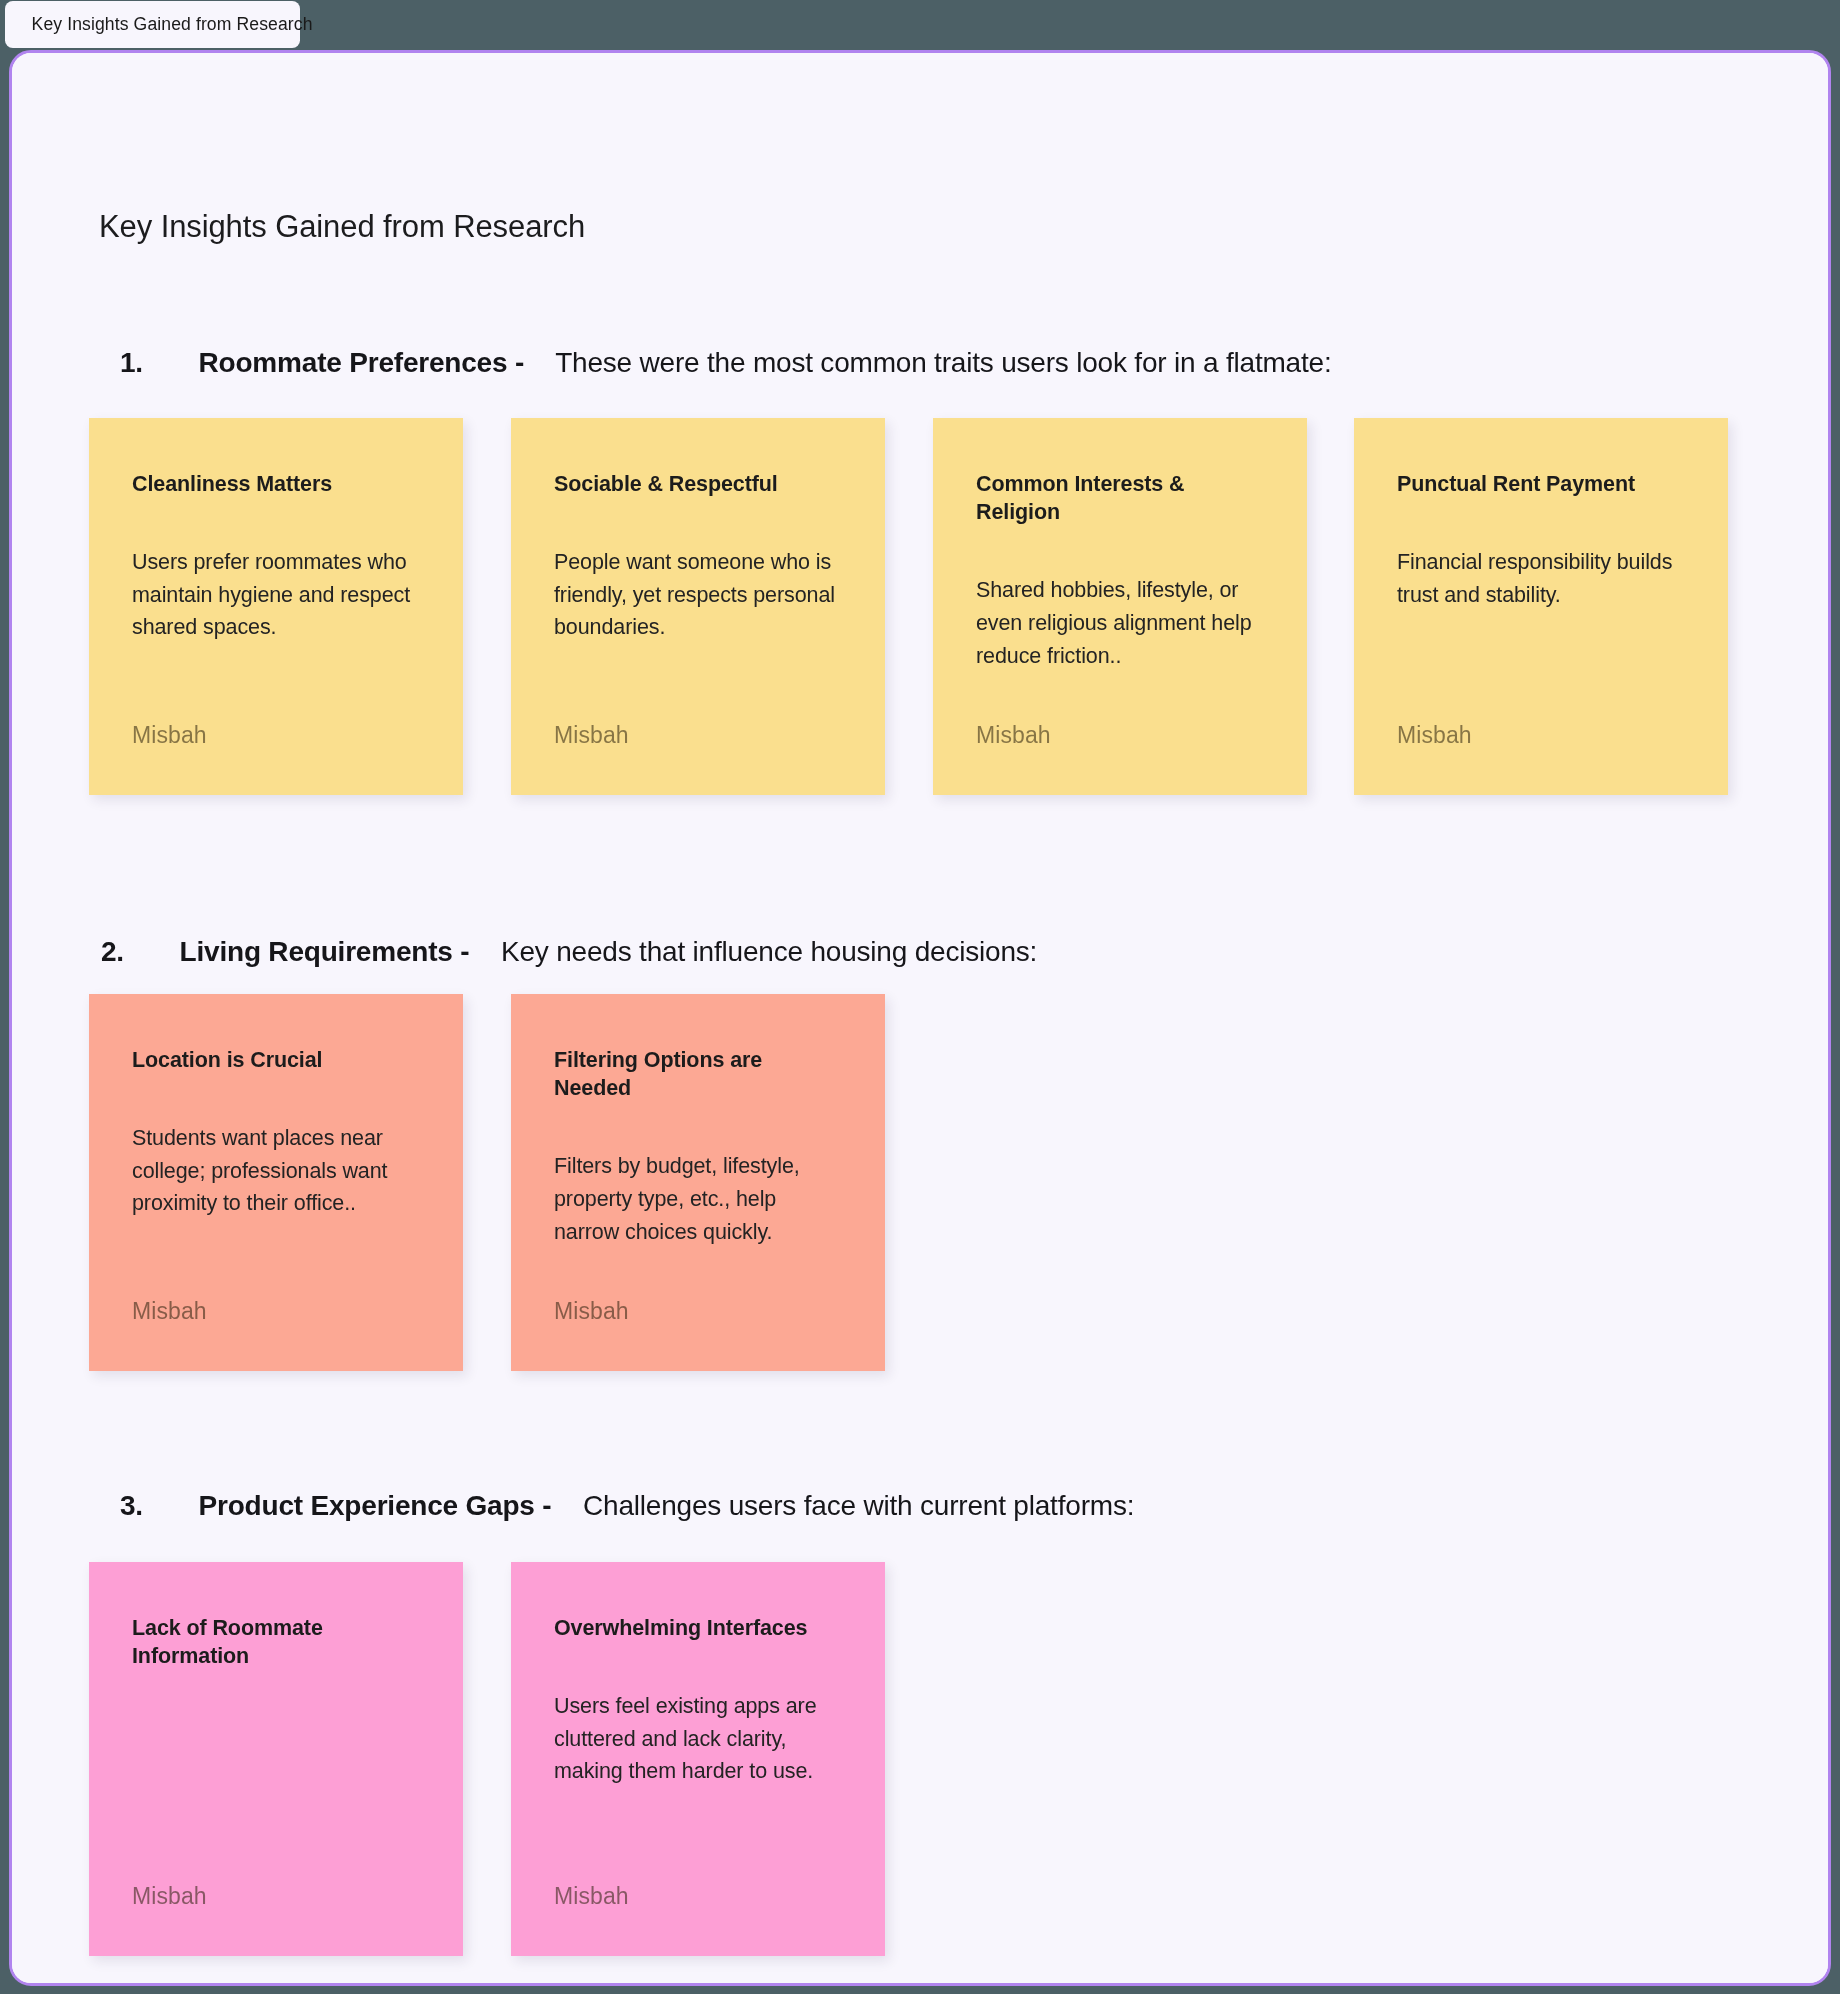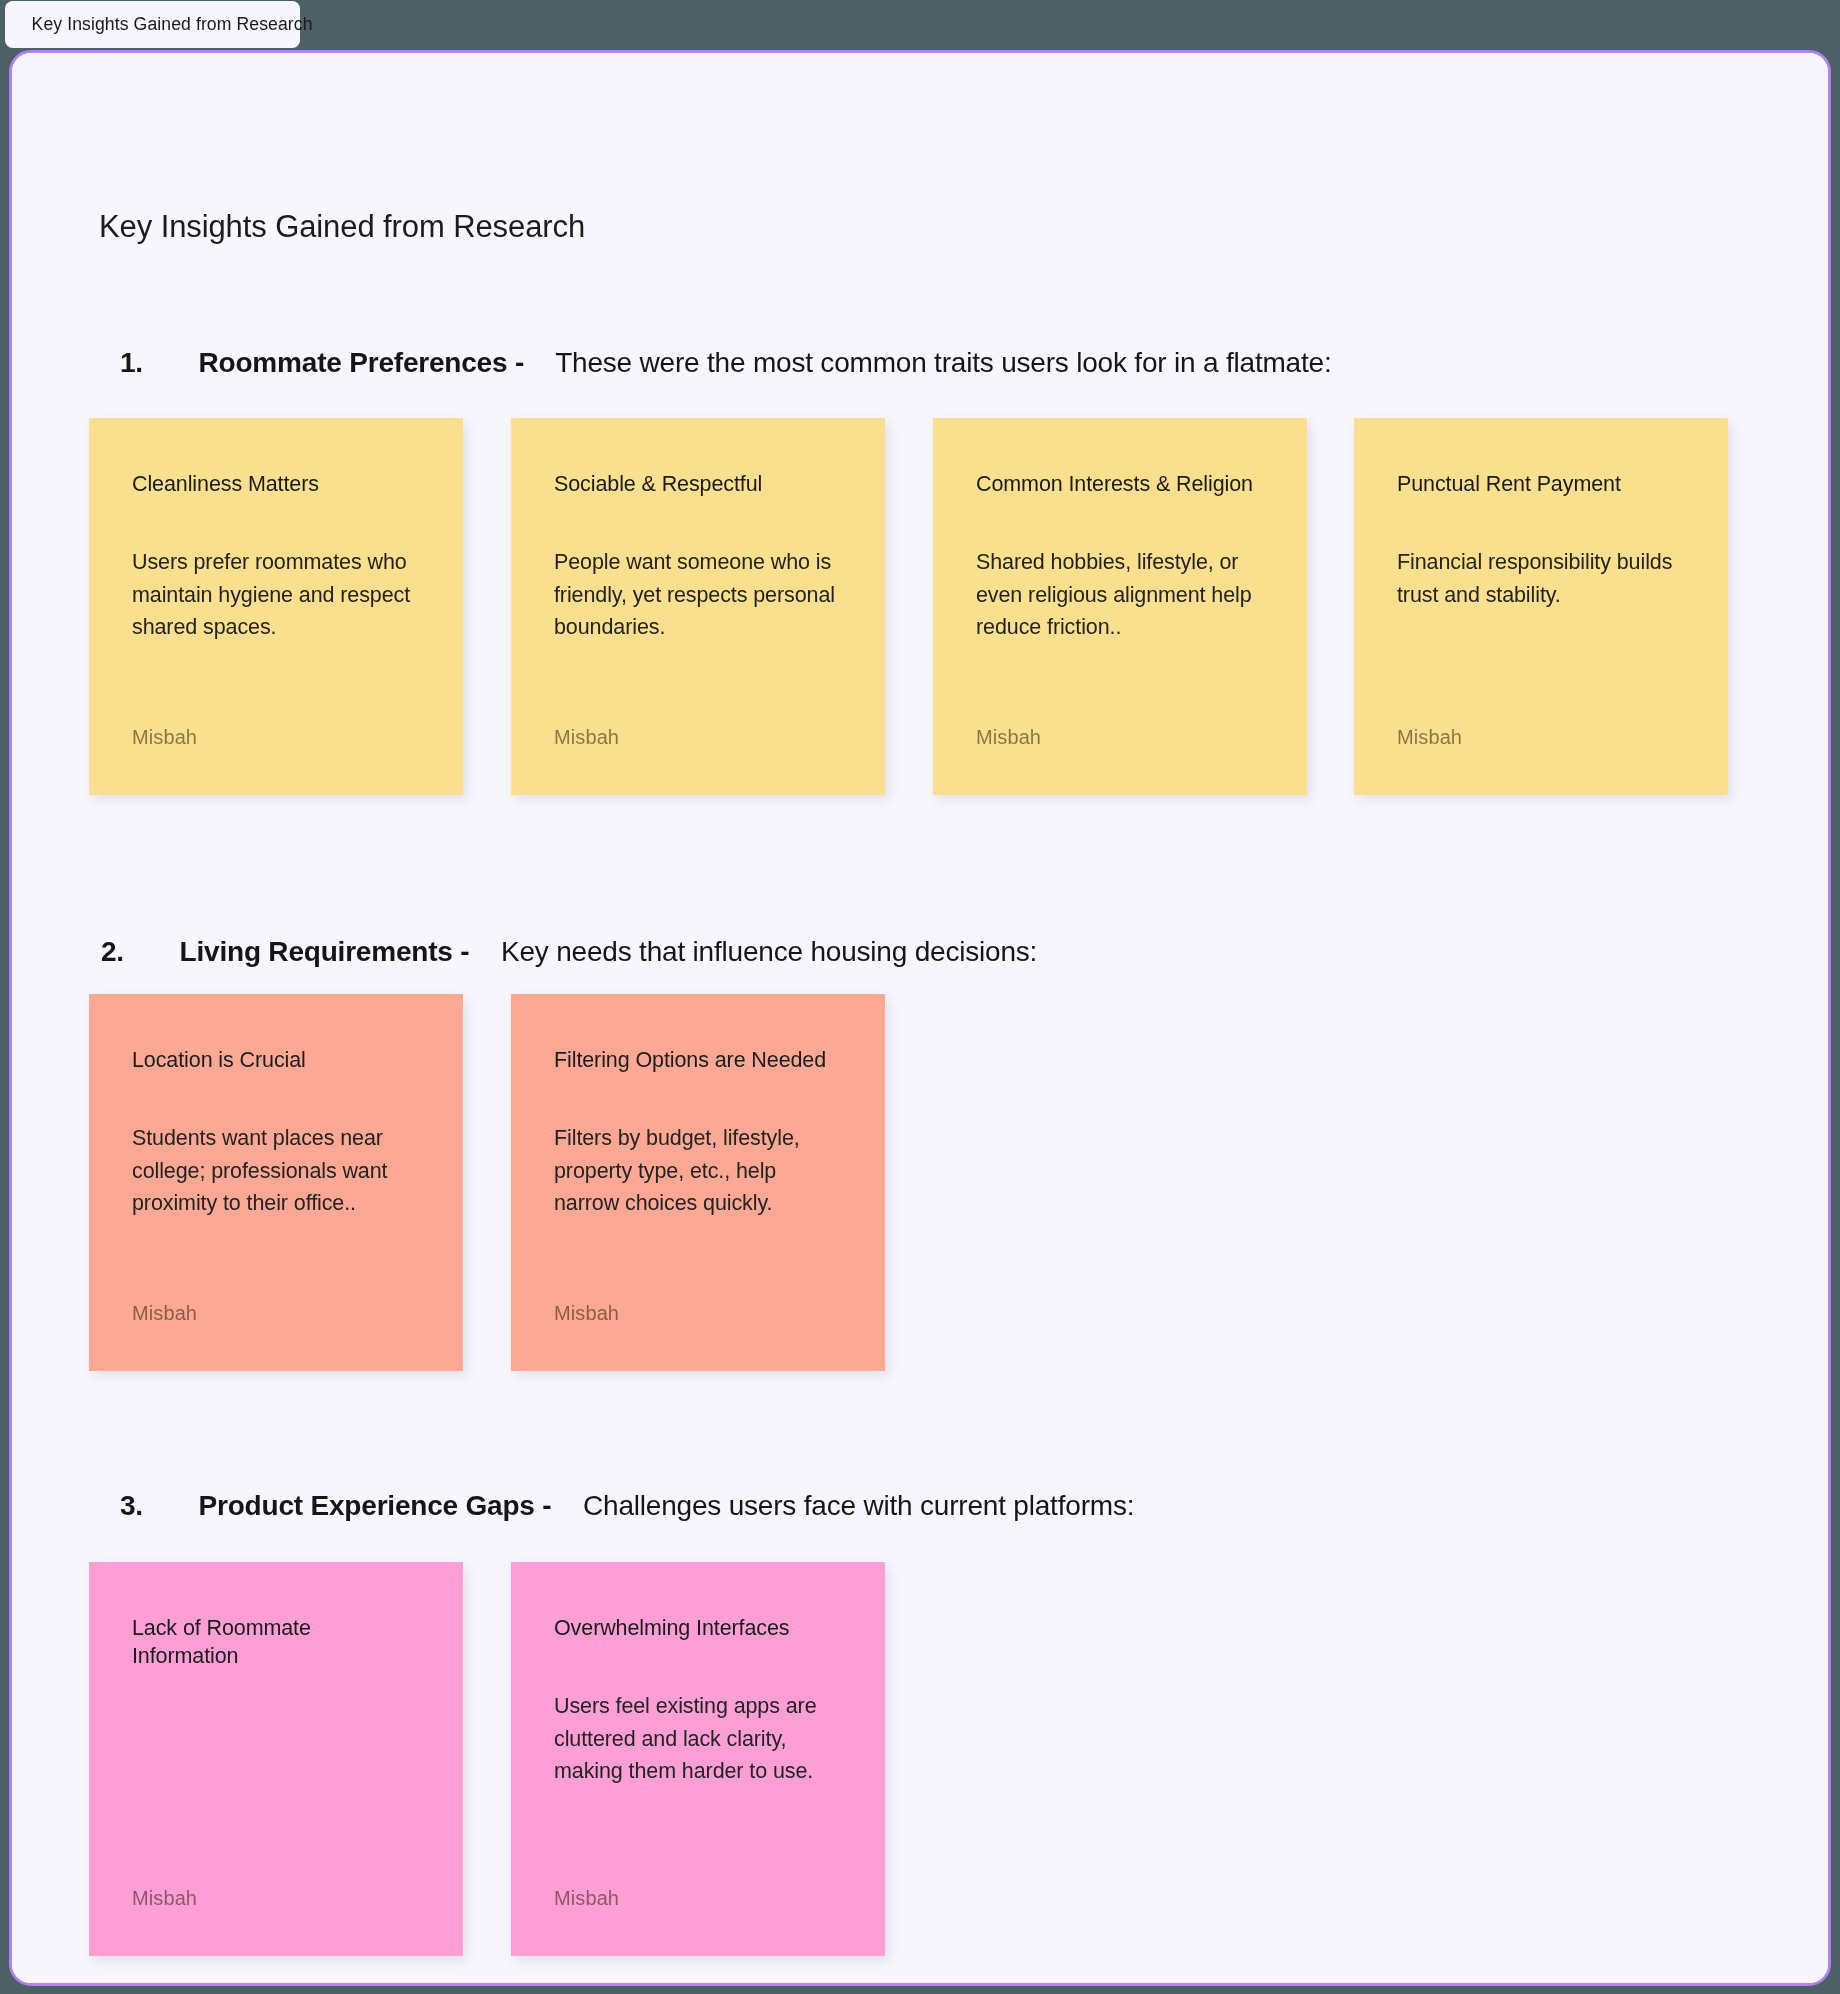--- a/index.html
+++ b/index.html
@@ -90,40 +90,40 @@
   
   .card {
     position: absolute;
     width: 374px;
     padding: 40px 31px 0 31px;
     box-shadow: 3.9px 5.2px 11.7px rgba(40,30,70,.10);
   }
   .card-title {
     font-family: "Liberation Sans", sans-serif;
     font-size: 21.5px;
-    font-weight: 400;
+    font-weight: 700;
     line-height: 1.32;
     color: #1c1c1c;
     letter-spacing: -0.1px;
   }
   .card-body {
     margin-top: 23.5px;
     font-family: "Liberation Sans", sans-serif;
     font-size: 21.5px;
     font-weight: 400;
     line-height: 1.52;
     color: #232323;
     letter-spacing: -0.1px;
   }
   .card-author {
     position: absolute;
     left: 31px;
     bottom: 34px;
     font-family: "Liberation Sans", sans-serif;
-    font-size: 20px;
+    font-size: 23px;
     font-weight: 400;
     color: rgba(40,30,10,.55);
     letter-spacing: 0.1px;
   }
 
   
   .row1 { top: 365px; height: 377px; }
   .row2 { top: 941px; height: 377px; }
   .row3 { top: 1509px; height: 394px; }
 

